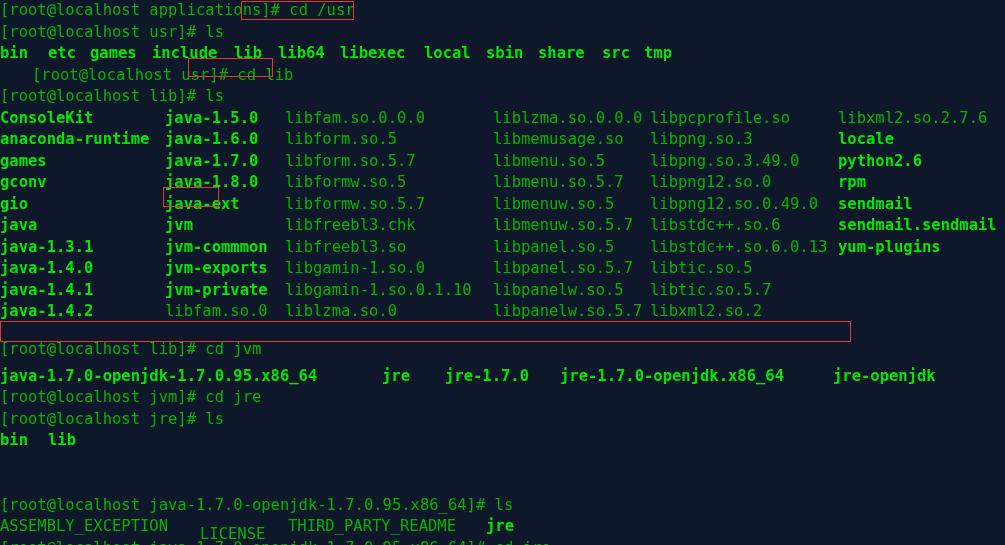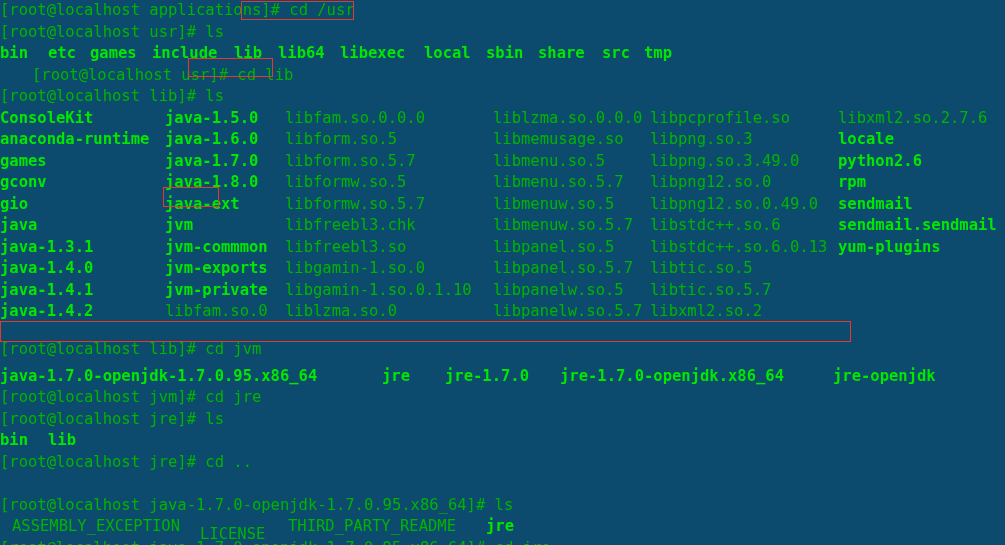--- a/index.html
+++ b/index.html
@@ -11,21 +11,21 @@
   body {
     width: 1005px;
     height: 545px;
     overflow: hidden;
     font-family: "DejaVu Sans Mono", "Liberation Mono", monospace;
   }
   #terminal {
     position: relative;
     width: 1005px;
     height: 545px;
-    background: #0c4a6e;
+    background: #0f172a;
     overflow: hidden;
   }
   .line {
     position: absolute;
     left: 0;
     width: 1005px;
     height: 21.5px;
     white-space: pre;
     font-size: 15.5px;
     line-height: 21.5px;
@@ -77,21 +77,20 @@
     <div class="line" style="top: 215px;"><span class="cell fg-bright" style="left: 0px; top: 0px;">java</span><span class="cell fg-bright" style="left: 165px; top: 0px;">jvm</span><span class="cell fg-green" style="left: 285px; top: 0px;">libfreebl3.chk</span><span class="cell fg-green" style="left: 493px; top: 0px;">libmenuw.so.5.7</span><span class="cell fg-green" style="left: 650px; top: 0px;">libstdc++.so.6</span><span class="cell fg-bright" style="left: 838px; top: 0px;">sendmail.sendmail</span></div>
     <div class="line" style="top: 236.5px;"><span class="cell fg-bright" style="left: 0px; top: 0px;">java-1.3.1</span><span class="cell fg-bright" style="left: 165px; top: 0px;">jvm-commmon</span><span class="cell fg-green" style="left: 285px; top: 0px;">libfreebl3.so</span><span class="cell fg-green" style="left: 493px; top: 0px;">libpanel.so.5</span><span class="cell fg-green" style="left: 650px; top: 0px;">libstdc++.so.6.0.13</span><span class="cell fg-bright" style="left: 838px; top: 0px;">yum-plugins</span></div>
     <div class="line" style="top: 258px;"><span class="cell fg-bright" style="left: 0px; top: 0px;">java-1.4.0</span><span class="cell fg-bright" style="left: 165px; top: 0px;">jvm-exports</span><span class="cell fg-green" style="left: 285px; top: 0px;">libgamin-1.so.0</span><span class="cell fg-green" style="left: 493px; top: 0px;">libpanel.so.5.7</span><span class="cell fg-green" style="left: 650px; top: 0px;">libtic.so.5</span></div>
     <div class="line" style="top: 279.5px;"><span class="cell fg-bright" style="left: 0px; top: 0px;">java-1.4.1</span><span class="cell fg-bright" style="left: 165px; top: 0px;">jvm-private</span><span class="cell fg-green" style="left: 285px; top: 0px;">libgamin-1.so.0.1.10</span><span class="cell fg-green" style="left: 493px; top: 0px;">libpanelw.so.5</span><span class="cell fg-green" style="left: 650px; top: 0px;">libtic.so.5.7</span></div>
     <div class="line" style="top: 301px;"><span class="cell fg-bright" style="left: 0px; top: 0px;">java-1.4.2</span><span class="cell fg-green" style="left: 165px; top: 0px;">libfam.so.0</span><span class="cell fg-green" style="left: 285px; top: 0px;">liblzma.so.0</span><span class="cell fg-green" style="left: 493px; top: 0px;">libpanelw.so.5.7</span><span class="cell fg-green" style="left: 650px; top: 0px;">libxml2.so.2</span></div>
     <div class="line" style="top: 322.5px; margin-top: 16px;"><span class="seg fg-green">[root@localhost lib]# </span><span class="seg fg-green">cd jvm</span></div>
     <div class="line" style="top: 365.5px; position: absolute;"><span class="cell fg-bright" style="left: 0px; top: 0px;">java-1.7.0-openjdk-1.7.0.95.x86_64</span><span class="cell fg-bright" style="left: 382px; top: 0px;">jre</span><span class="cell fg-bright" style="left: 445px; top: 0px;">jre-1.7.0</span><span class="cell fg-bright" style="left: 560px; top: 0px;">jre-1.7.0-openjdk.x86_64</span><span class="cell fg-bright" style="left: 833px; top: 0px;">jre-openjdk</span></div>
     <div class="line" style="top: 387px;"><span class="seg fg-green">[root@localhost jvm]# </span><span class="seg fg-green">cd jre</span></div>
     <div class="line" style="top: 408.5px;"><span class="seg fg-green">[root@localhost jre]# </span><span class="seg fg-green">ls</span></div>
     <div class="line" style="top: 430px; position: absolute;"><span class="cell fg-bright" style="left: 0px; top: 0px;">bin</span><span class="cell fg-bright" style="left: 48px; top: 0px;">lib</span></div>
-    <div class="line" style="top: 451.5px;"><span class="seg fg-green">[root@localhost jre]# </span><span class="seg fg-green">cd ..</span></div>
     <div class="line" style="top: 494.5px;"><span class="seg fg-green">[root@localhost java-1.7.0-openjdk-1.7.0.95.x86_64]# </span><span class="seg fg-green">ls</span></div>
-    <div class="line" style="top: 516px; position: absolute;"><span class="cell fg-green" style="left: 12px; top: 0px;">ASSEMBLY_EXCEPTION</span><span class="cell fg-green" style="left: 200px; top: 8px;">LICENSE</span><span class="cell fg-green" style="left: 288px; top: 0px;">THIRD_PARTY_README</span><span class="cell fg-bright" style="left: 486px; top: 0px;">jre</span></div>
+    <div class="line" style="top: 516px; position: absolute;"><span class="cell fg-green" style="left: 0px; top: 0px;">ASSEMBLY_EXCEPTION</span><span class="cell fg-green" style="left: 200px; top: 8px;">LICENSE</span><span class="cell fg-green" style="left: 288px; top: 0px;">THIRD_PARTY_README</span><span class="cell fg-bright" style="left: 486px; top: 0px;">jre</span></div>
     <div class="line" style="top: 537.5px;"><span class="seg fg-green">[root@localhost java-1.7.0-openjdk-1.7.0.95.x86_64]# </span><span class="seg fg-green">cd jre</span></div>
     <div class="hl-box" style="left: 241px; top: 1px; width: 113px; height: 19px; border-color: rgb(226, 59, 46);"></div>
     <div class="hl-box" style="left: 188px; top: 58px; width: 85px; height: 19px; border-color: rgb(226, 59, 46);"></div>
     <div class="hl-box" style="left: 163px; top: 187px; width: 56px; height: 20px; border-color: rgb(226, 59, 46);"></div>
     <div class="hl-box" style="left: 0px; top: 321px; width: 851px; height: 21px; border-color: rgb(226, 59, 46);"></div>
   </div>
 
 </body></html>

